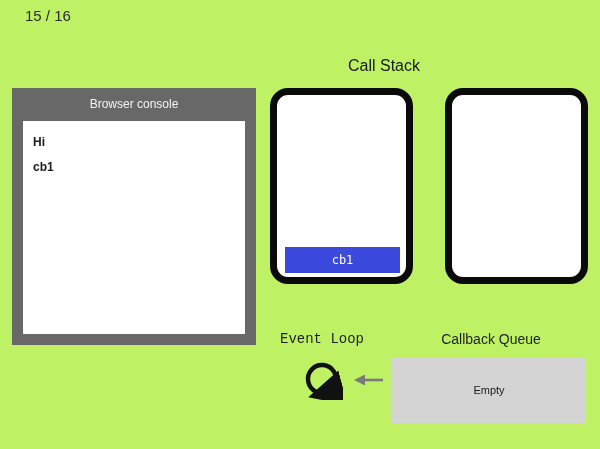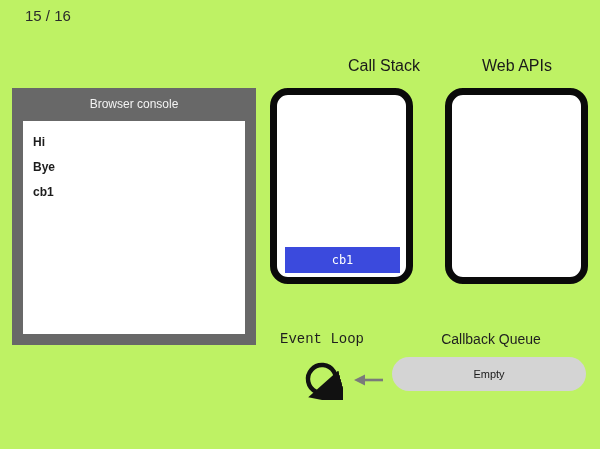--- a/index.html
+++ b/index.html
@@ -103,51 +103,48 @@
   .queue-arrow-icon {
     position: absolute;
     left: 353px;
     top: 372px;
   }
   .queue-box {
     position: absolute;
     left: 392px;
     top: 357px;
     width: 194px;
-    height: 34px;
+    height: 66px;
     display: flex;
     align-items: center;
     justify-content: center;
     font-size: 11px;
     color: #1a1a1a;
-    border-radius: 20px;
   }
 </style>
 </head>
 <body>
 
 <div id="canvas">
 
   <div class="page-indicator">15 / 16</div>
 
   <div class="console-box" style="background: rgb(104, 104, 104);">
     <div class="console-title">Browser console</div>
     <div class="console-inner">
       <div class="console-line">Hi</div>
-      <div class="console-line">Bye</div>
       <div class="console-line">cb1</div>
     </div>
   </div>
 
   <div class="section-label" style="left:338px; top:57px;margin-left:46px;">Call Stack</div>
   <div class="rounded-box" id="call-stack-box" style="border-color: rgb(10, 10, 10);">
     <div class="stack-frame" style="background: rgb(59, 74, 221);">cb1</div>
   </div>
 
-  <div class="section-label" style="left:517px; top:57px;">Web APIs</div>
   <div class="rounded-box" id="web-apis-box" style="border-color: rgb(10, 10, 10);"></div>
 
   <div class="sub-label" style="left:322px; top:331px;font-family:Liberation Mono, monospace;">Event Loop</div>
   <svg class="event-loop-icon" width="40" height="40" viewBox="0 0 40 40">
     <defs>
       <marker id="loop-arrowhead" markerWidth="8" markerHeight="8" refX="4" refY="4" orient="auto">
         <path d="M0,0 L8,4 L0,8 Z" fill="#111111"></path>
       </marker>
     </defs>
     <path d="M 13.08 31.69 A 14 14 0 1 1 22.62 32.52" fill="none" stroke-width="4.5" stroke-linecap="butt" marker-end="url(#loop-arrowhead)" stroke="#111111"></path>

